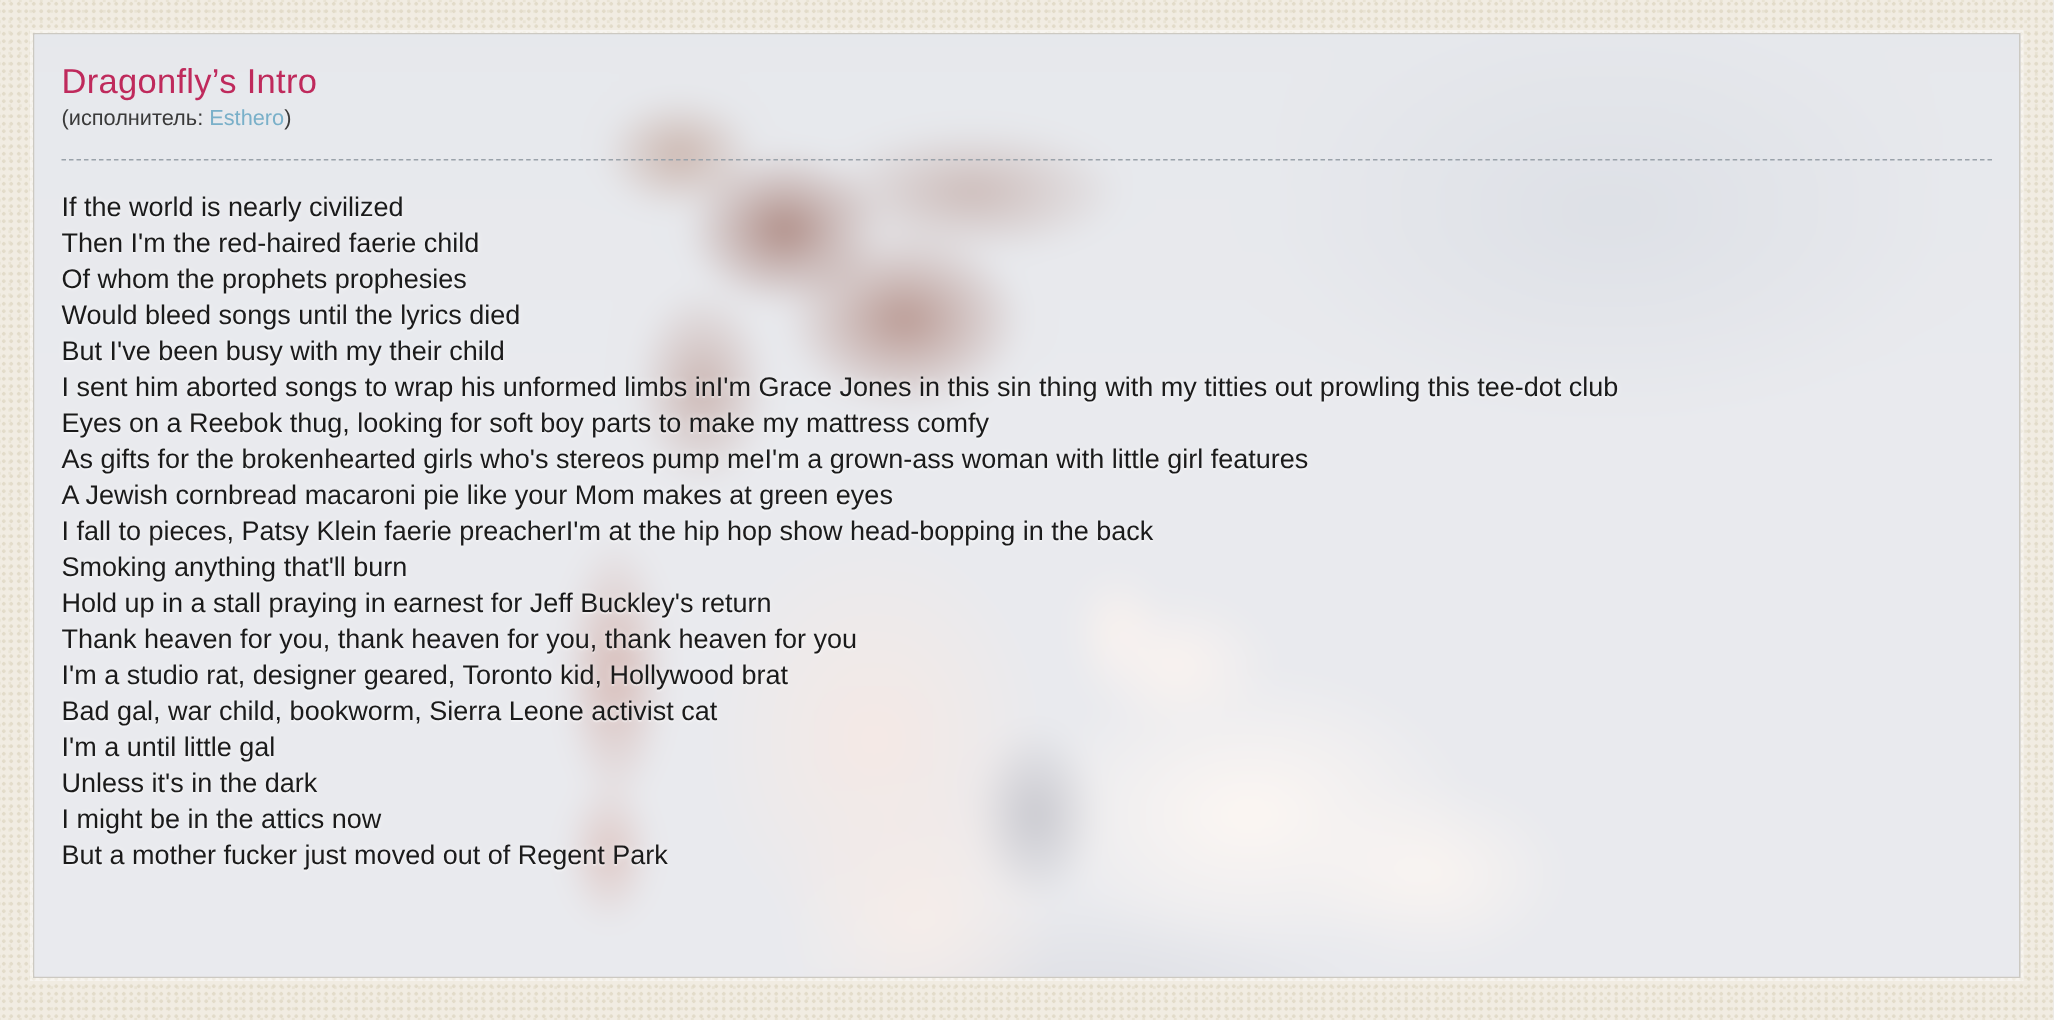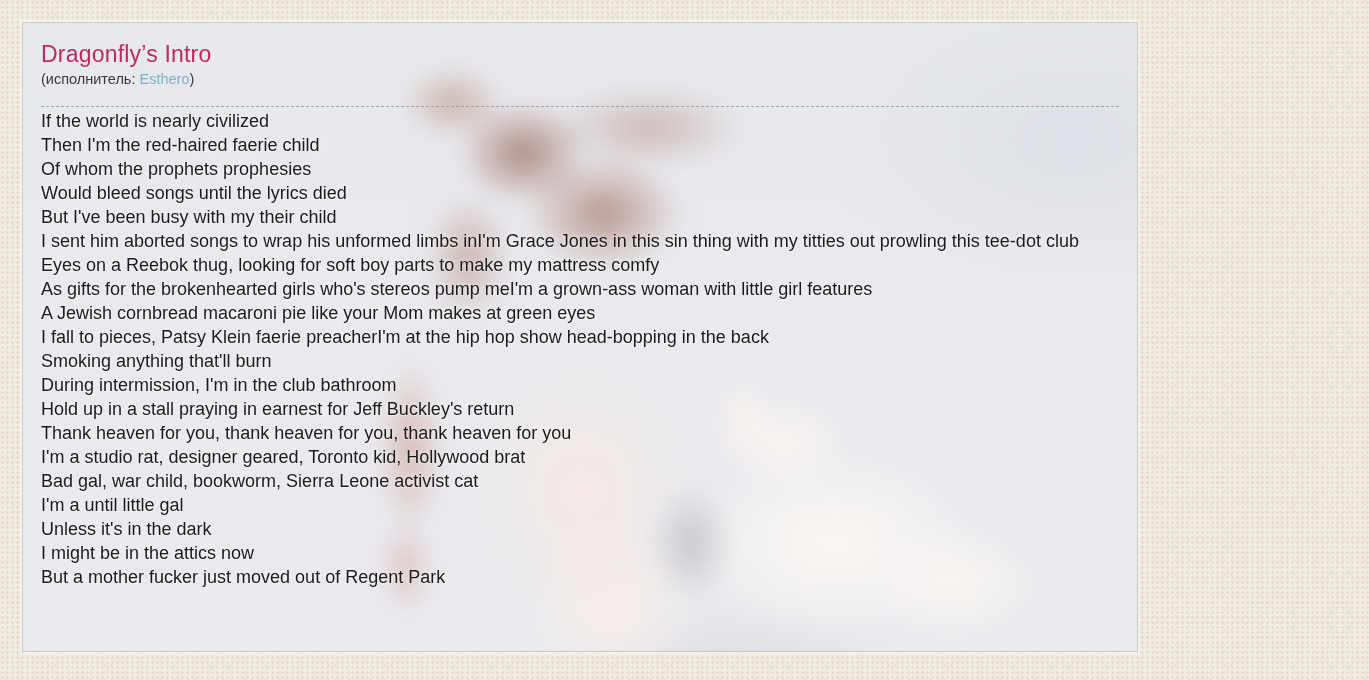--- a/index.html
+++ b/index.html
@@ -16,21 +16,21 @@
       radial-gradient(#e2dbc9 1px, transparent 1.2px),
       radial-gradient(#e9e3d4 1px, transparent 1.2px);
     background-size: 5px 5px, 7px 7px;
     background-position: 0 0, 3px 4px;
     position: relative;
   }
   .card {
     position: absolute;
     left: 22px;
     top: 22px;
-    width: 1116px;
+    width: 1325px;
     height: 630px;
     box-sizing: border-box;
     background: var(--c-card_bg, #e9eaee);
     border: 1px solid #ccc9c2;
     box-shadow: 0 0 0 2px rgba(255,255,255,0.45);
   }
   .photo-clip {
     position: absolute;
     inset: 0;
     overflow: hidden;
@@ -83,21 +83,21 @@
     color: #3a3a3a;
     padding-bottom: 17px;
     border-bottom: 1px dashed var(--c-divider, #9aa2aa);
   }
   .artist-link {
     color: var(--c-link, #7ab0c9);
     text-decoration: none;
     cursor: pointer;
   }
   .lyrics {
-    margin-top: 2px;
+    margin-top: 19px;
     font-size: 18px;
     line-height: 24px;
     color: var(--c-text, #1b1b1b);
     white-space: nowrap;
     text-shadow: 0 0 5px rgba(255,255,255,0.65), 0 1px 0 rgba(255,255,255,0.35);
   }
   .lyric-line { height: 24px; }
 </style>
 </head>
 <body>
@@ -114,21 +114,20 @@
         <div class="lyric-line">Then I'm the red-haired faerie child</div>
         <div class="lyric-line">Of whom the prophets prophesies</div>
         <div class="lyric-line">Would bleed songs until the lyrics died</div>
         <div class="lyric-line">But I've been busy with my their child</div>
         <div class="lyric-line">I sent him aborted songs to wrap his unformed limbs inI'm Grace Jones in this sin thing with my titties out prowling this tee-dot club</div>
         <div class="lyric-line">Eyes on a Reebok thug, looking for soft boy parts to make my mattress comfy</div>
         <div class="lyric-line">As gifts for the brokenhearted girls who's stereos pump meI'm a grown-ass woman with little girl features</div>
         <div class="lyric-line">A Jewish cornbread macaroni pie like your Mom makes at green eyes</div>
         <div class="lyric-line">I fall to pieces, Patsy Klein faerie preacherI'm at the hip hop show head-bopping in the back</div>
         <div class="lyric-line">Smoking anything that'll burn</div>
-        <div class="lyric-line">During intermission, I'm in the club bathroom</div>
         <div class="lyric-line">Hold up in a stall praying in earnest for Jeff Buckley's return</div>
         <div class="lyric-line">Thank heaven for you, thank heaven for you, thank heaven for you</div>
         <div class="lyric-line">I'm a studio rat, designer geared, Toronto kid, Hollywood brat</div>
         <div class="lyric-line">Bad gal, war child, bookworm, Sierra Leone activist cat</div>
         <div class="lyric-line">I'm a until little gal</div>
         <div class="lyric-line">Unless it's in the dark</div>
         <div class="lyric-line">I might be in the attics now</div>
         <div class="lyric-line">But a mother fucker just moved out of Regent Park</div>
       </div>
   </div>

